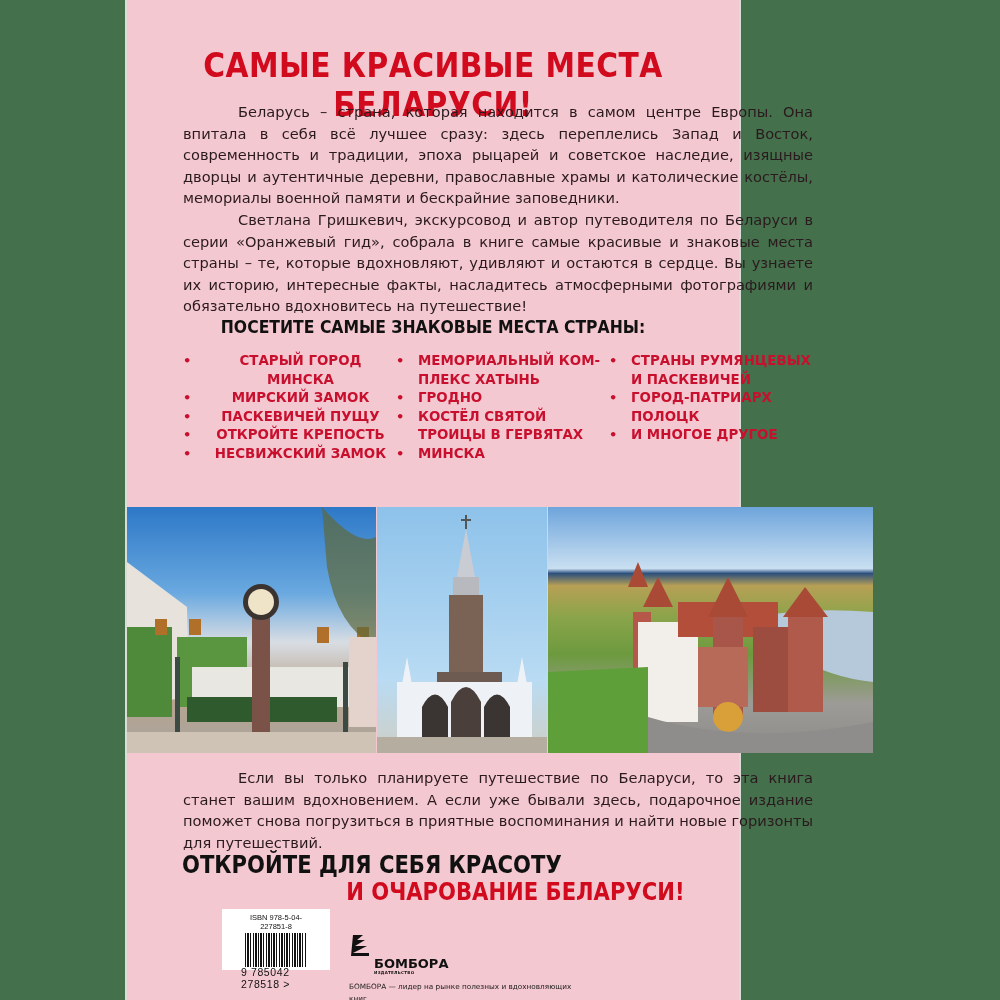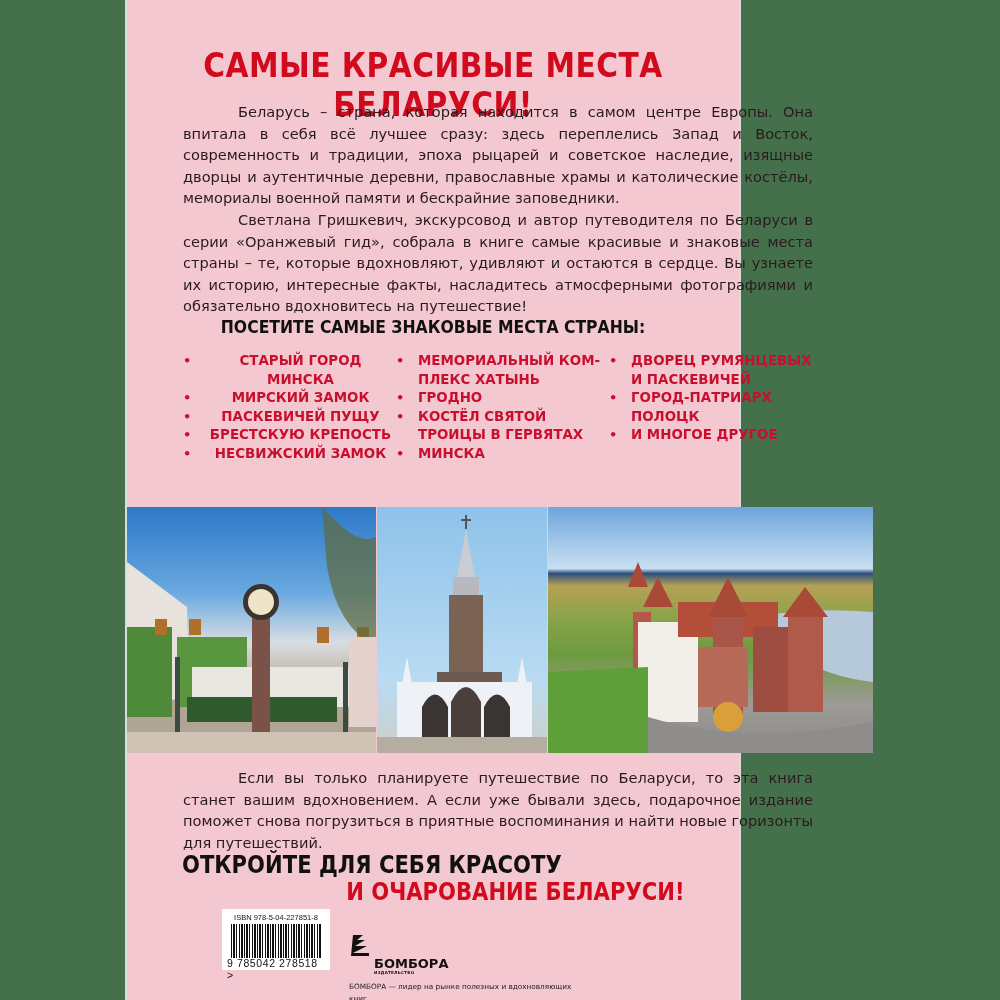--- a/index.html
+++ b/index.html
@@ -49,21 +49,21 @@
     .cta1 {
       position: absolute; left: 55px; top: 851px; font-size: 24px; font-weight: bold; color: #111;
       transform: scaleX(0.88); transform-origin: left;
     }
     .cta2 {
       position: absolute; right: 54px; top: 878px; font-size: 24px; font-weight: bold; color: #d10a1e;
       transform: scaleX(0.88); transform-origin: right;
     }
     .barcode {
       position: absolute; left: 95px; top: 909px; width: 108px; height: 61px; background: #fff;
-      padding: 4px 5px;
+      padding: 4px 19px;
     }
     .isbn-text { font-size: 7.5px; text-align: center; color: #111; font-family: "Liberation Sans", sans-serif; }
     .bars { height: 34px; margin: 2px 4px 0 4px;
       background: repeating-linear-gradient(90deg,#111 0 1px,#fff 1px 2px,#111 2px 4px,#fff 4px 5px,#111 5px 6px,#fff 6px 8px,#111 8px 9px,#fff 9px 10px,#111 10px 12px,#fff 12px 13px);
     }
     .bar-num { font-size: 10.5px; letter-spacing: 0.6px; color: #111; font-family: "Liberation Sans", sans-serif; margin-top: -1px; }
     .publisher { position: absolute; left: 222px; top: 914px; width: 230px; }
     .pub-logo { display: flex; align-items: center; gap: 3px; }
     .pub-name { font-size: 13px; font-weight: bold; color: #111; line-height: 13px; margin-top: 43px; }
     .pub-sub { font-size: 4px; font-weight: bold; color: #111; letter-spacing: 0.3px; }
@@ -82,33 +82,33 @@
   </div>
 
   <h2 class="visit-heading">ПОСЕТИТЕ САМЫЕ ЗНАКОВЫЕ МЕСТА СТРАНЫ:</h2>
 
   <div class="places">
     <ul class="col col1">
       <li>СТАРЫЙ ГОРОД
 МИНСКА</li>
       <li>МИРСКИЙ ЗАМОК</li>
       <li>ПАСКЕВИЧЕЙ ПУЩУ</li>
-      <li>БРЕСТСКУЮ КРЕПОСТЬ</li>
+      <li>ОТКРОЙТЕ КРЕПОСТЬ</li>
       <li>НЕСВИЖСКИЙ ЗАМОК</li>
     </ul>
     <ul class="col col2">
       <li>МЕМОРИАЛЬНЫЙ КОМ-
 ПЛЕКС ХАТЫНЬ</li>
       <li>ГРОДНО</li>
       <li>КОСТЁЛ СВЯТОЙ
 ТРОИЦЫ В ГЕРВЯТАХ</li>
       <li>МИНСКА</li>
     </ul>
     <ul class="col col3">
-      <li>ДВОРЕЦ РУМЯНЦЕВЫХ
+      <li>СТРАНЫ РУМЯНЦЕВЫХ
 И ПАСКЕВИЧЕЙ</li>
       <li>ГОРОД-ПАТРИАРХ
 ПОЛОЦК</li>
       <li>И МНОГОЕ ДРУГОЕ</li>
     </ul>
   </div>
 
   <div class="photos">
     <div class="photo ph1">
       <svg class="ph-svg" viewBox="0 0 249 246" preserveAspectRatio="none">

